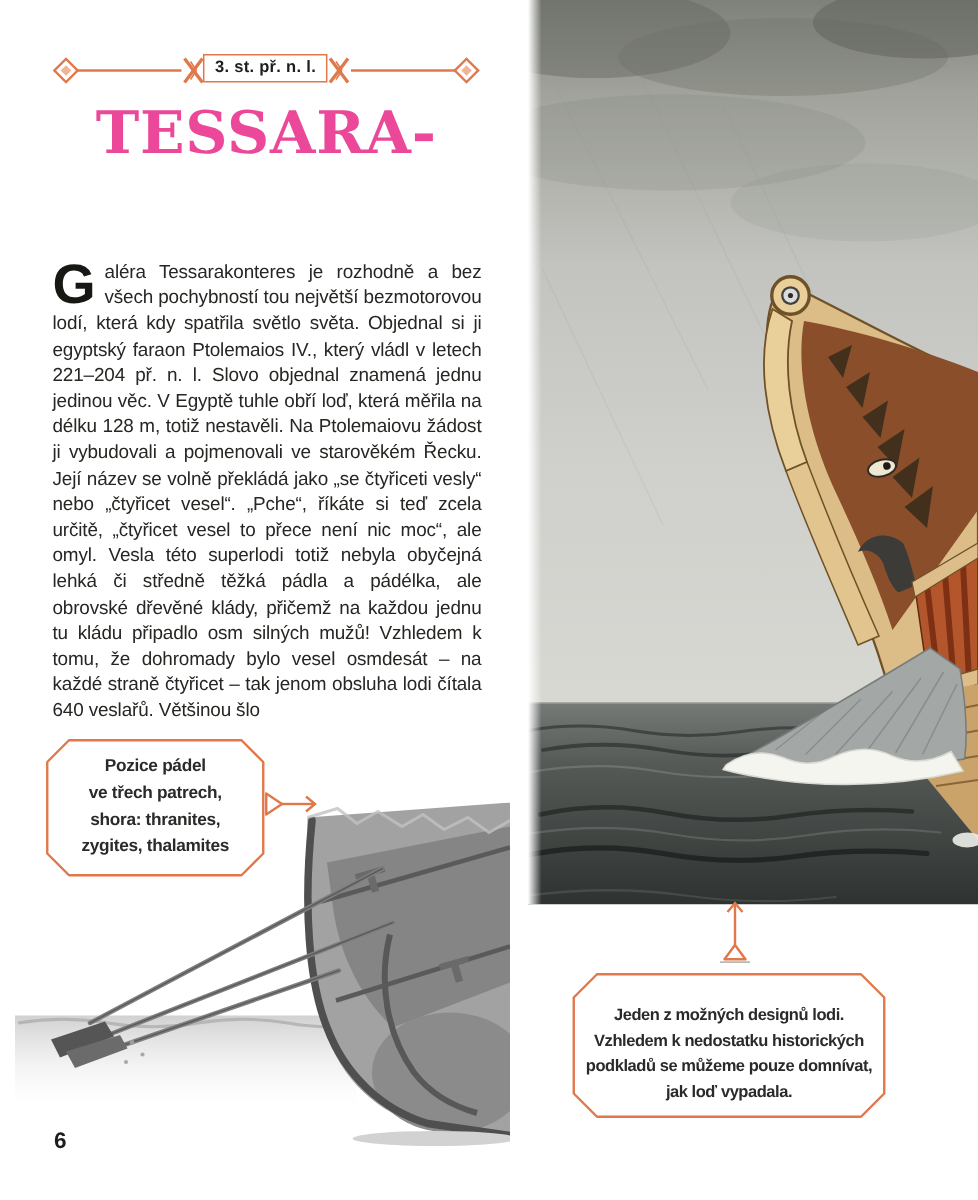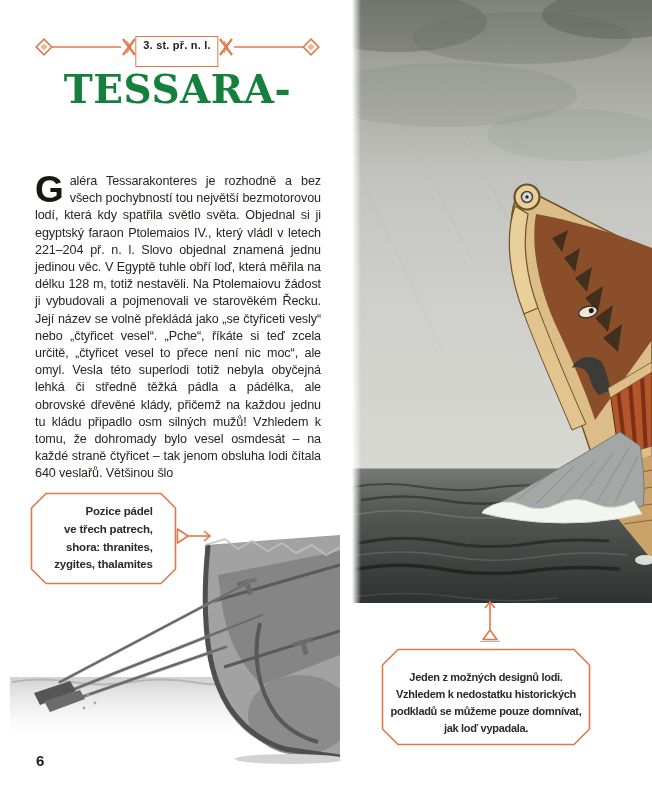--- a/index.html
+++ b/index.html
@@ -18,39 +18,39 @@
     position: absolute;
     left: 35px; top: 38px;
     width: 285px; height: 18px;
   }
   .era-badge {
     position: absolute;
     left: 177px; top: 36px;
     transform: translateX(-50%);
     border: 1.6px solid #e0784a;
     background: #ffffff;
-    padding: 2px 7px 15px 7px;
+    padding: 2px 7px 3px 7px;
     font-size: 11px;
     font-weight: bold;
     letter-spacing: 0.2px;
     white-space: nowrap;
     z-index: 3;
   }
   
   .title {
     position: absolute;
     left: 35px; top: 68px;
     width: 285px;
     text-align: center;
     font-family: "DejaVu Serif", serif;
     font-weight: 800;
     font-size: 39px;
     line-height: 43px;
     letter-spacing: 0.5px;
-    color: #15803d;
+    color: #ec4899;
   }
   
   .article {
     position: absolute;
     left: 35px; top: 173px;
     width: 286px;
     font-size: 12.6px;
     line-height: 17.2px;
     letter-spacing: -0.1px;
     text-align: justify;
@@ -72,21 +72,21 @@
     position: relative;
     width: 100%; height: 100%;
     display: flex; align-items: center; justify-content: center;
     text-align: center;
     white-space: pre-line;
     font-family: "Liberation Sans", sans-serif;
     font-weight: bold;
     color: #2a2a28;
   }
   .callout-left  { left: 30px;  top: 492px; width: 147px; height: 93px; }
-  .callout-left .bubble-text { font-size: 11.5px; line-height: 1.55; letter-spacing: -0.2px; text-align: right; }
+  .callout-left .bubble-text { font-size: 11.5px; line-height: 1.55; letter-spacing: -0.2px; }
   .callout-right { left: 381px; top: 648px; width: 210px; height: 110px; }
   .callout-right .bubble-text { font-size: 11px; line-height: 1.55; letter-spacing: -0.3px; padding: 4px 6px; }
   .connector { position: absolute; z-index: 2; }
   .connector-left  { left: 176px; top: 522px; }
   .connector-right { left: 476px; top: 600px; }
   
   .ship-art { position: absolute; left: 352px; top: 0; z-index: 0; }
   .hull-art { position: absolute; left: 0; top: 535px; z-index: 1; }
   
   .page-number {

